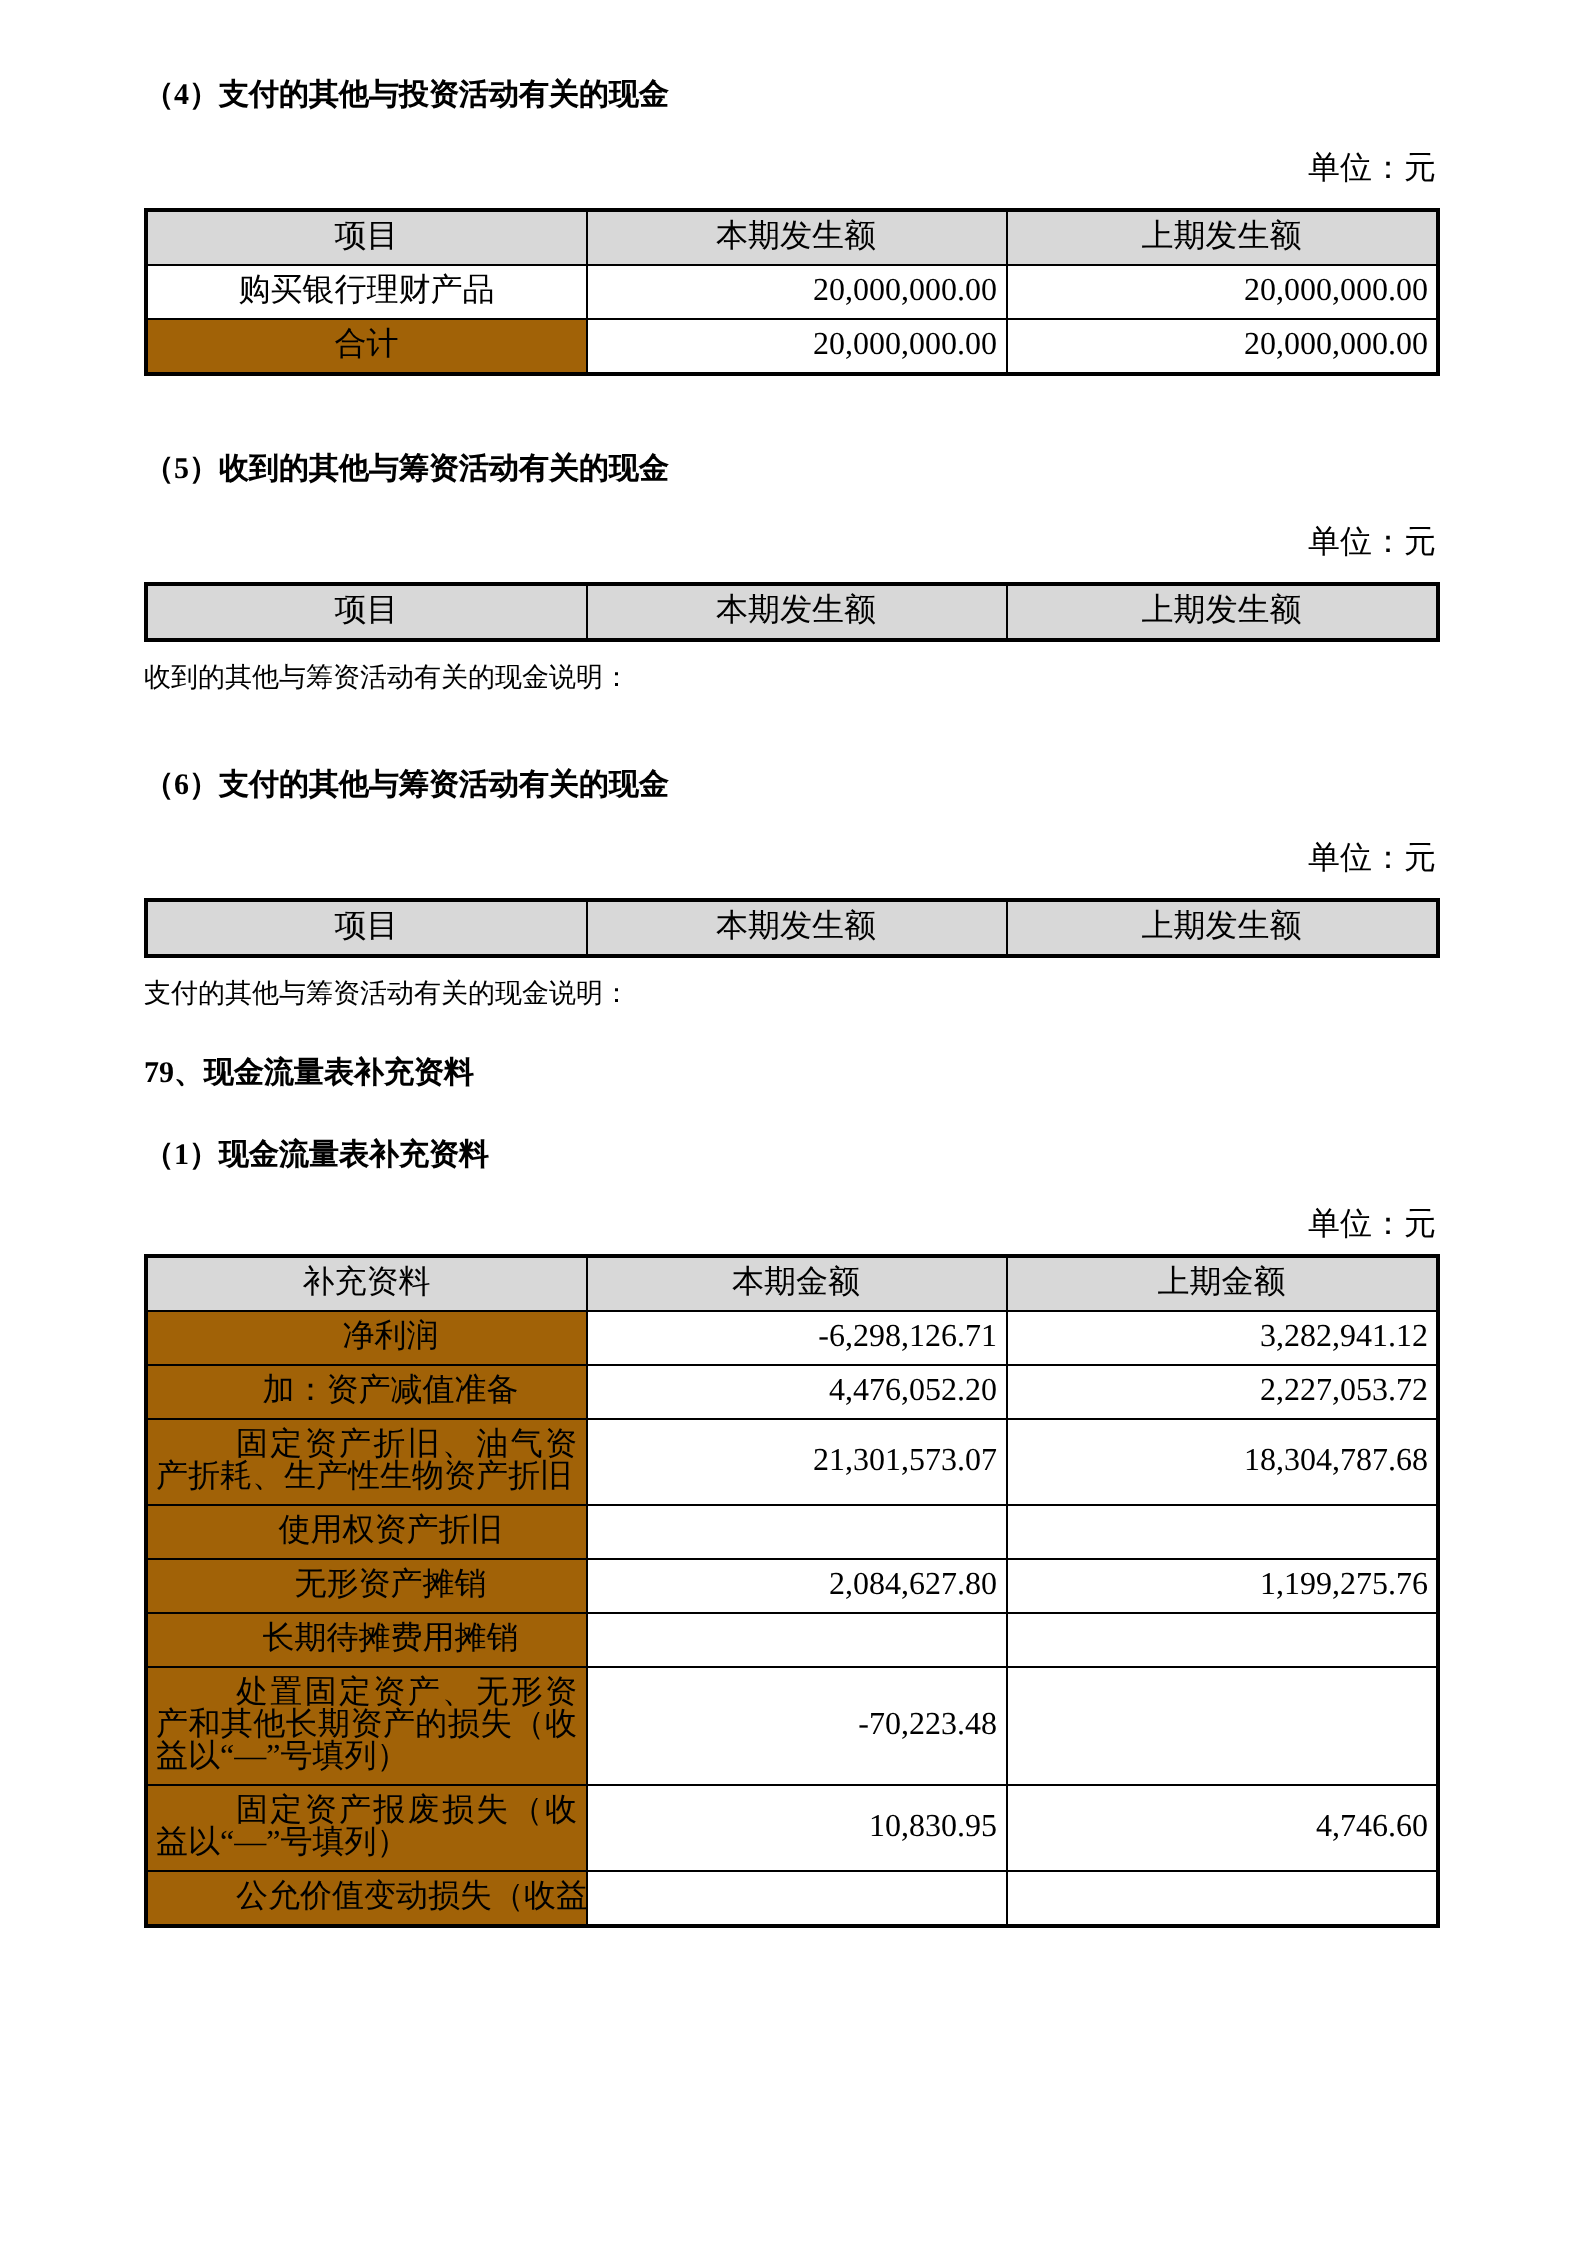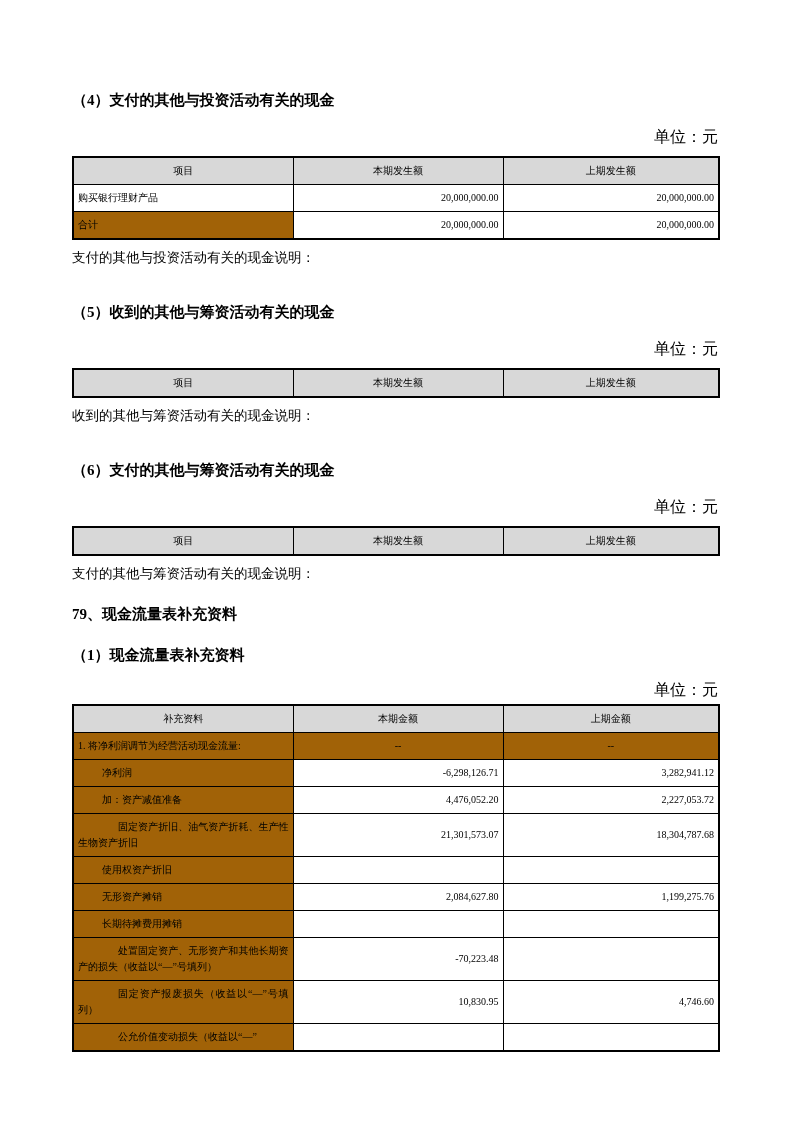--- a/index.html
+++ b/index.html
@@ -5,21 +5,21 @@
   * { box-sizing: border-box; }
   html, body { margin: 0; padding: 0; }
   body {
     width: 793px; height: 1122px;
     background: #ffffff;
     color: #000000;
     font-family: "Liberation Serif", "DejaVu Serif", serif;
   }
   .page {
     width: 793px; height: 1122px;
-    padding: 92px 75px 0 72px;
+    padding: 40px 75px 0 72px;
     overflow: hidden;
     background: #ffffff;
   }
   .sec-heading {
     font-size: 15px; font-weight: bold; line-height: 17px;
     margin: 0;
   }
   .mt-sec { margin-top: 39px; }
   .unit {
     font-size: 16px; line-height: 14px;
@@ -34,30 +34,30 @@
   table.rpt {
     width: 100%;
     border-collapse: collapse;
     table-layout: fixed;
     margin-top: 12px;
     border: 2px solid #000000;
   }
   table.rpt-big { margin-top: 7px; }
   .rpt th, .rpt td {
     border: 1px solid #000000;
-    font-size: 10px;
+    font-size: 16px;
     font-weight: normal;
     line-height: 16px;
     padding: 5px 4px;
     vertical-align: middle;
     overflow: hidden;
   }
   .rpt th { background: #d8d8d8; text-align: center; }
   .shaded { background: #a16207; }
-  .lbl { text-align: left; }
+  .lbl { text-align: center; }
   .num { text-align: right; margin-top: 16px; }
   .ctr { text-align: center; }
   .ind1 { text-indent: 24px; }
   .ind2 { text-indent: 40px; text-align: justify; }
   .oneline { white-space: nowrap; }
 </style>
 </head>
 <body>
 
 <div class="page">
@@ -83,21 +83,20 @@
         <td class="num">20,000,000.00</td>
         <td class="num">20,000,000.00</td>
       </tr>
       <tr>
         <td class="lbl shaded">合计</td>
         <td class="num">20,000,000.00</td>
         <td class="num">20,000,000.00</td>
       </tr>
     </tbody>
   </table>
-  <p class="note">支付的其他与投资活动有关的现金说明：</p>
 
   <h3 class="sec-heading mt-sec">（5）收到的其他与筹资活动有关的现金</h3>
   <div class="unit">单位：元</div>
   <table class="rpt">
     <colgroup>
         <col style="width:220px">
         <col style="width:210px">
         <col style="width:216px">
       </colgroup>
     <thead>
@@ -140,25 +139,20 @@
       </colgroup>
     <thead>
       <tr>
         <th>补充资料</th>
         <th>本期金额</th>
         <th>上期金额</th>
       </tr>
     </thead>
     <tbody>
       <tr>
-        <td class="lbl shaded">1. 将净利润调节为经营活动现金流量:</td>
-        <td class="ctr shaded">--</td>
-        <td class="ctr shaded">--</td>
-      </tr>
-      <tr>
         <td class="lbl ind1 shaded">净利润</td>
         <td class="num">-6,298,126.71</td>
         <td class="num">3,282,941.12</td>
       </tr>
       <tr>
         <td class="lbl ind1 shaded">加：资产减值准备</td>
         <td class="num">4,476,052.20</td>
         <td class="num">2,227,053.72</td>
       </tr>
       <tr>

